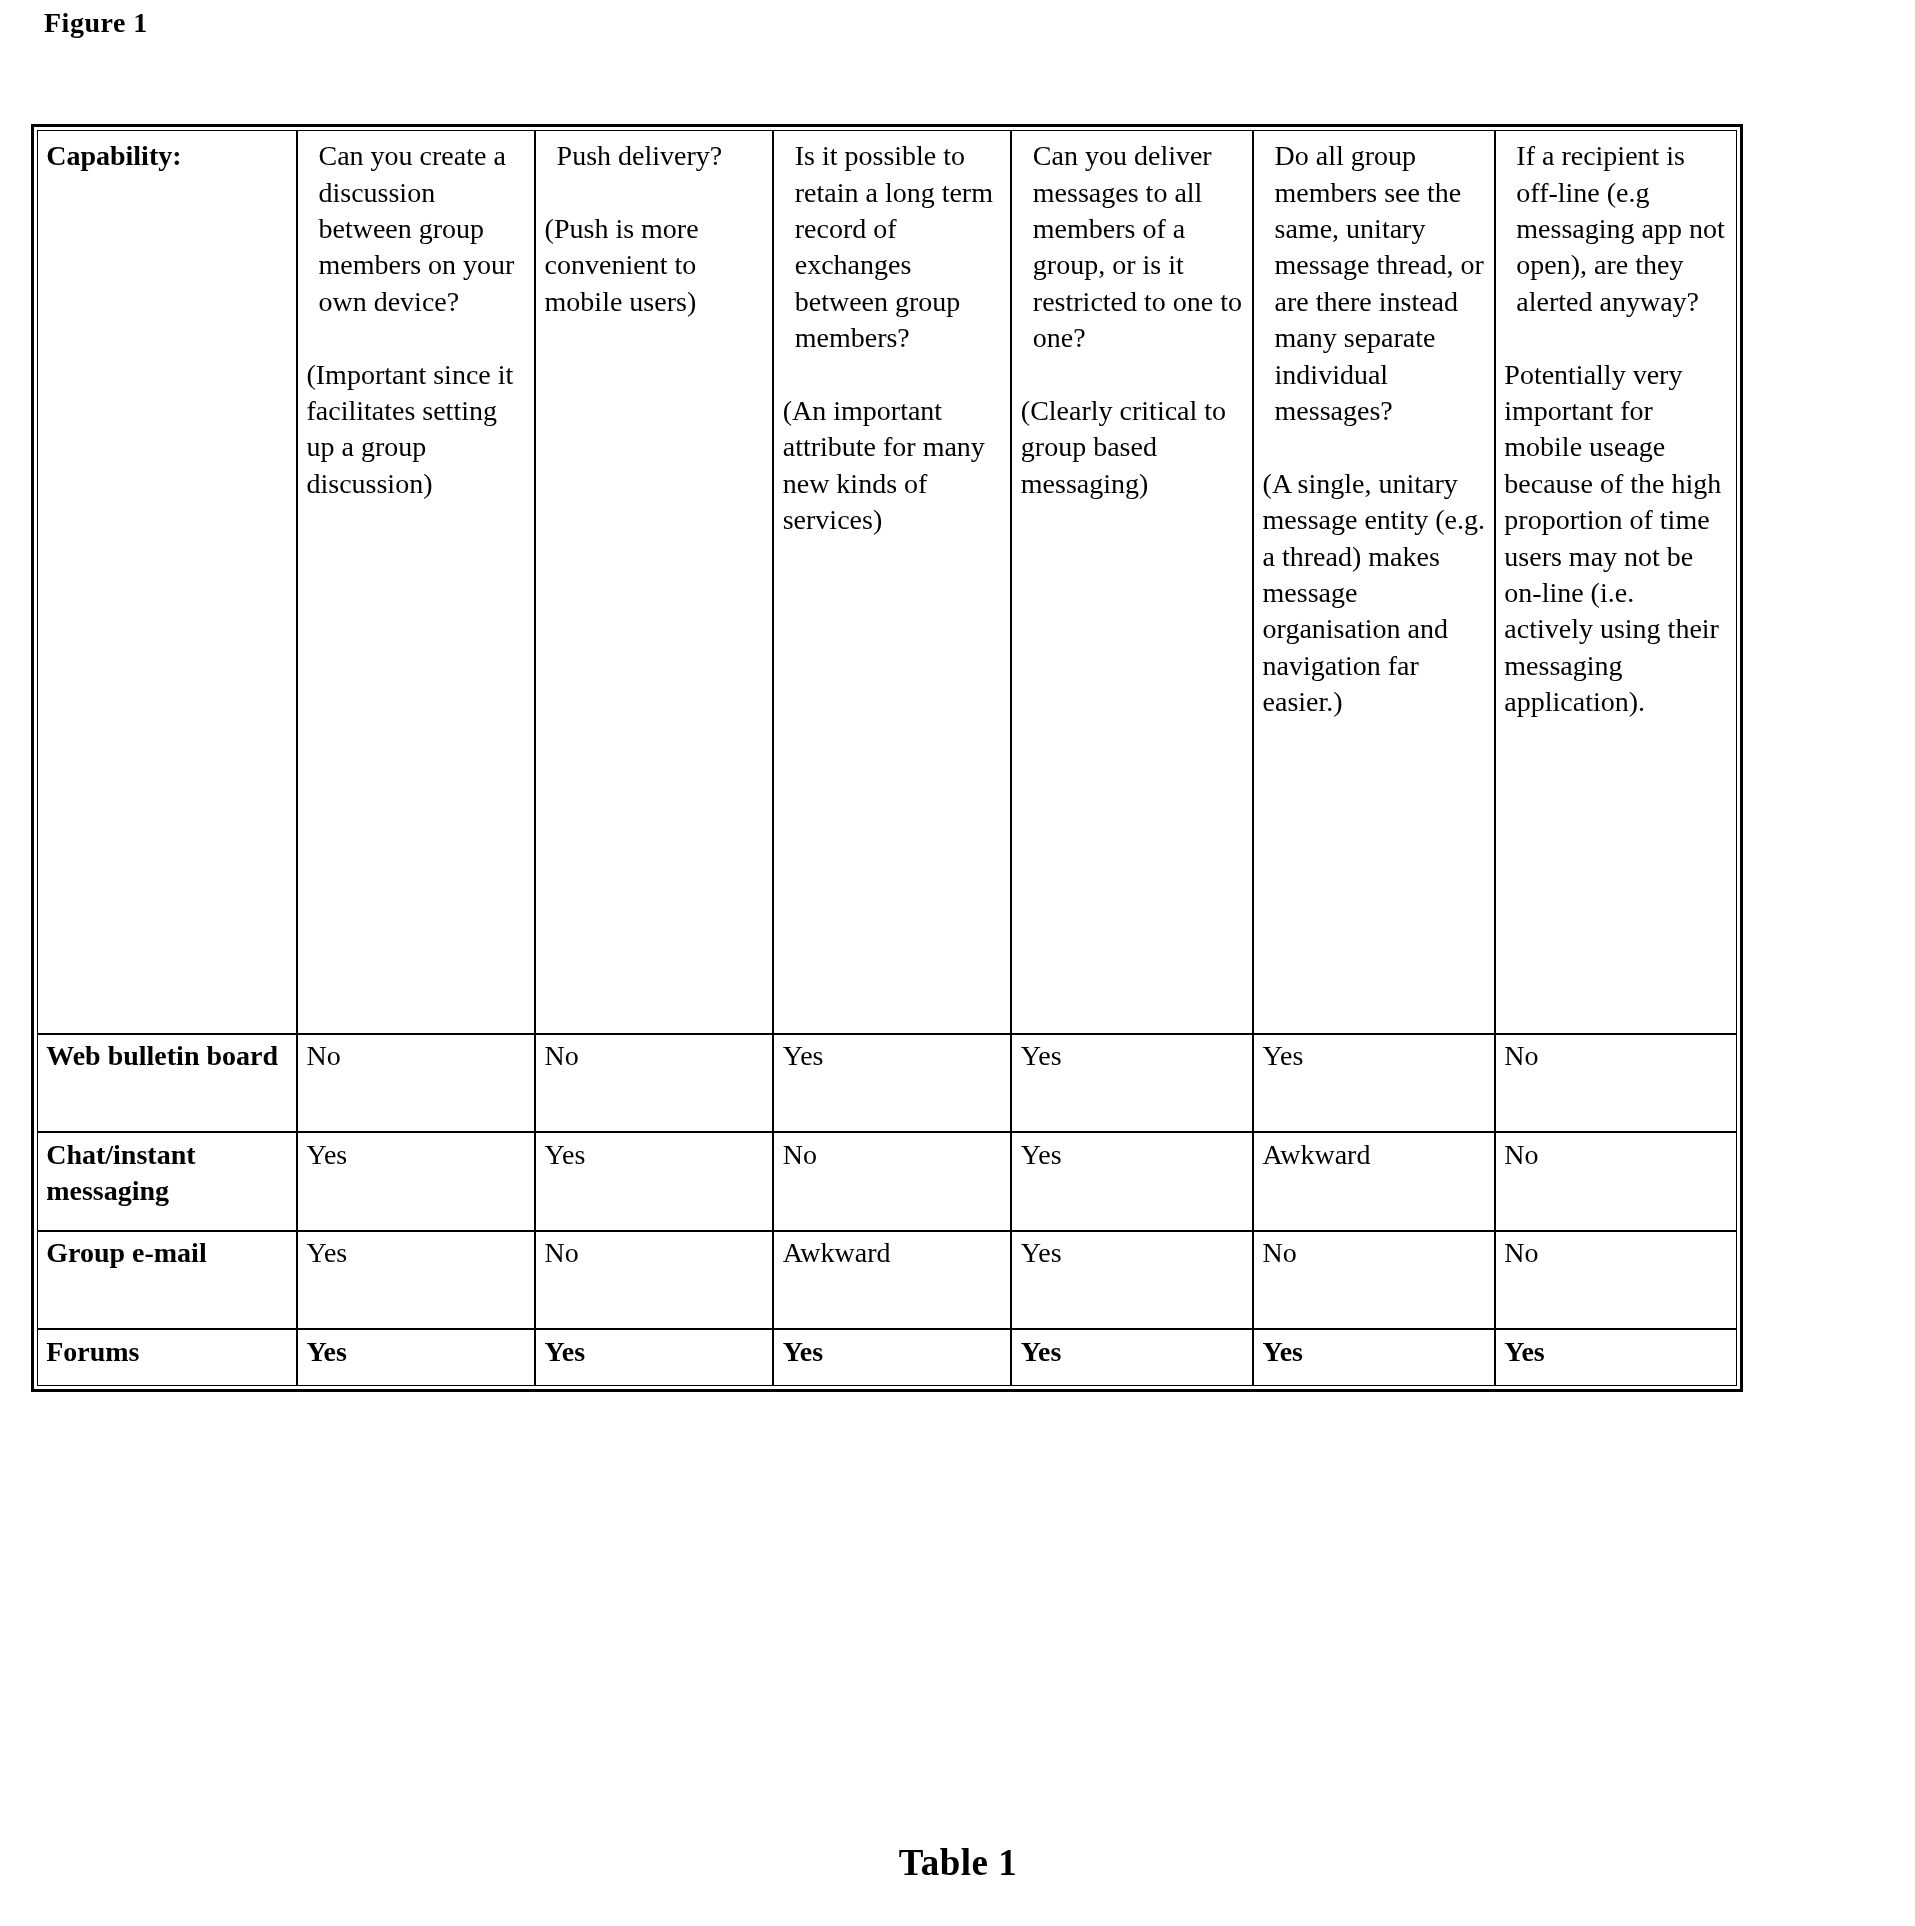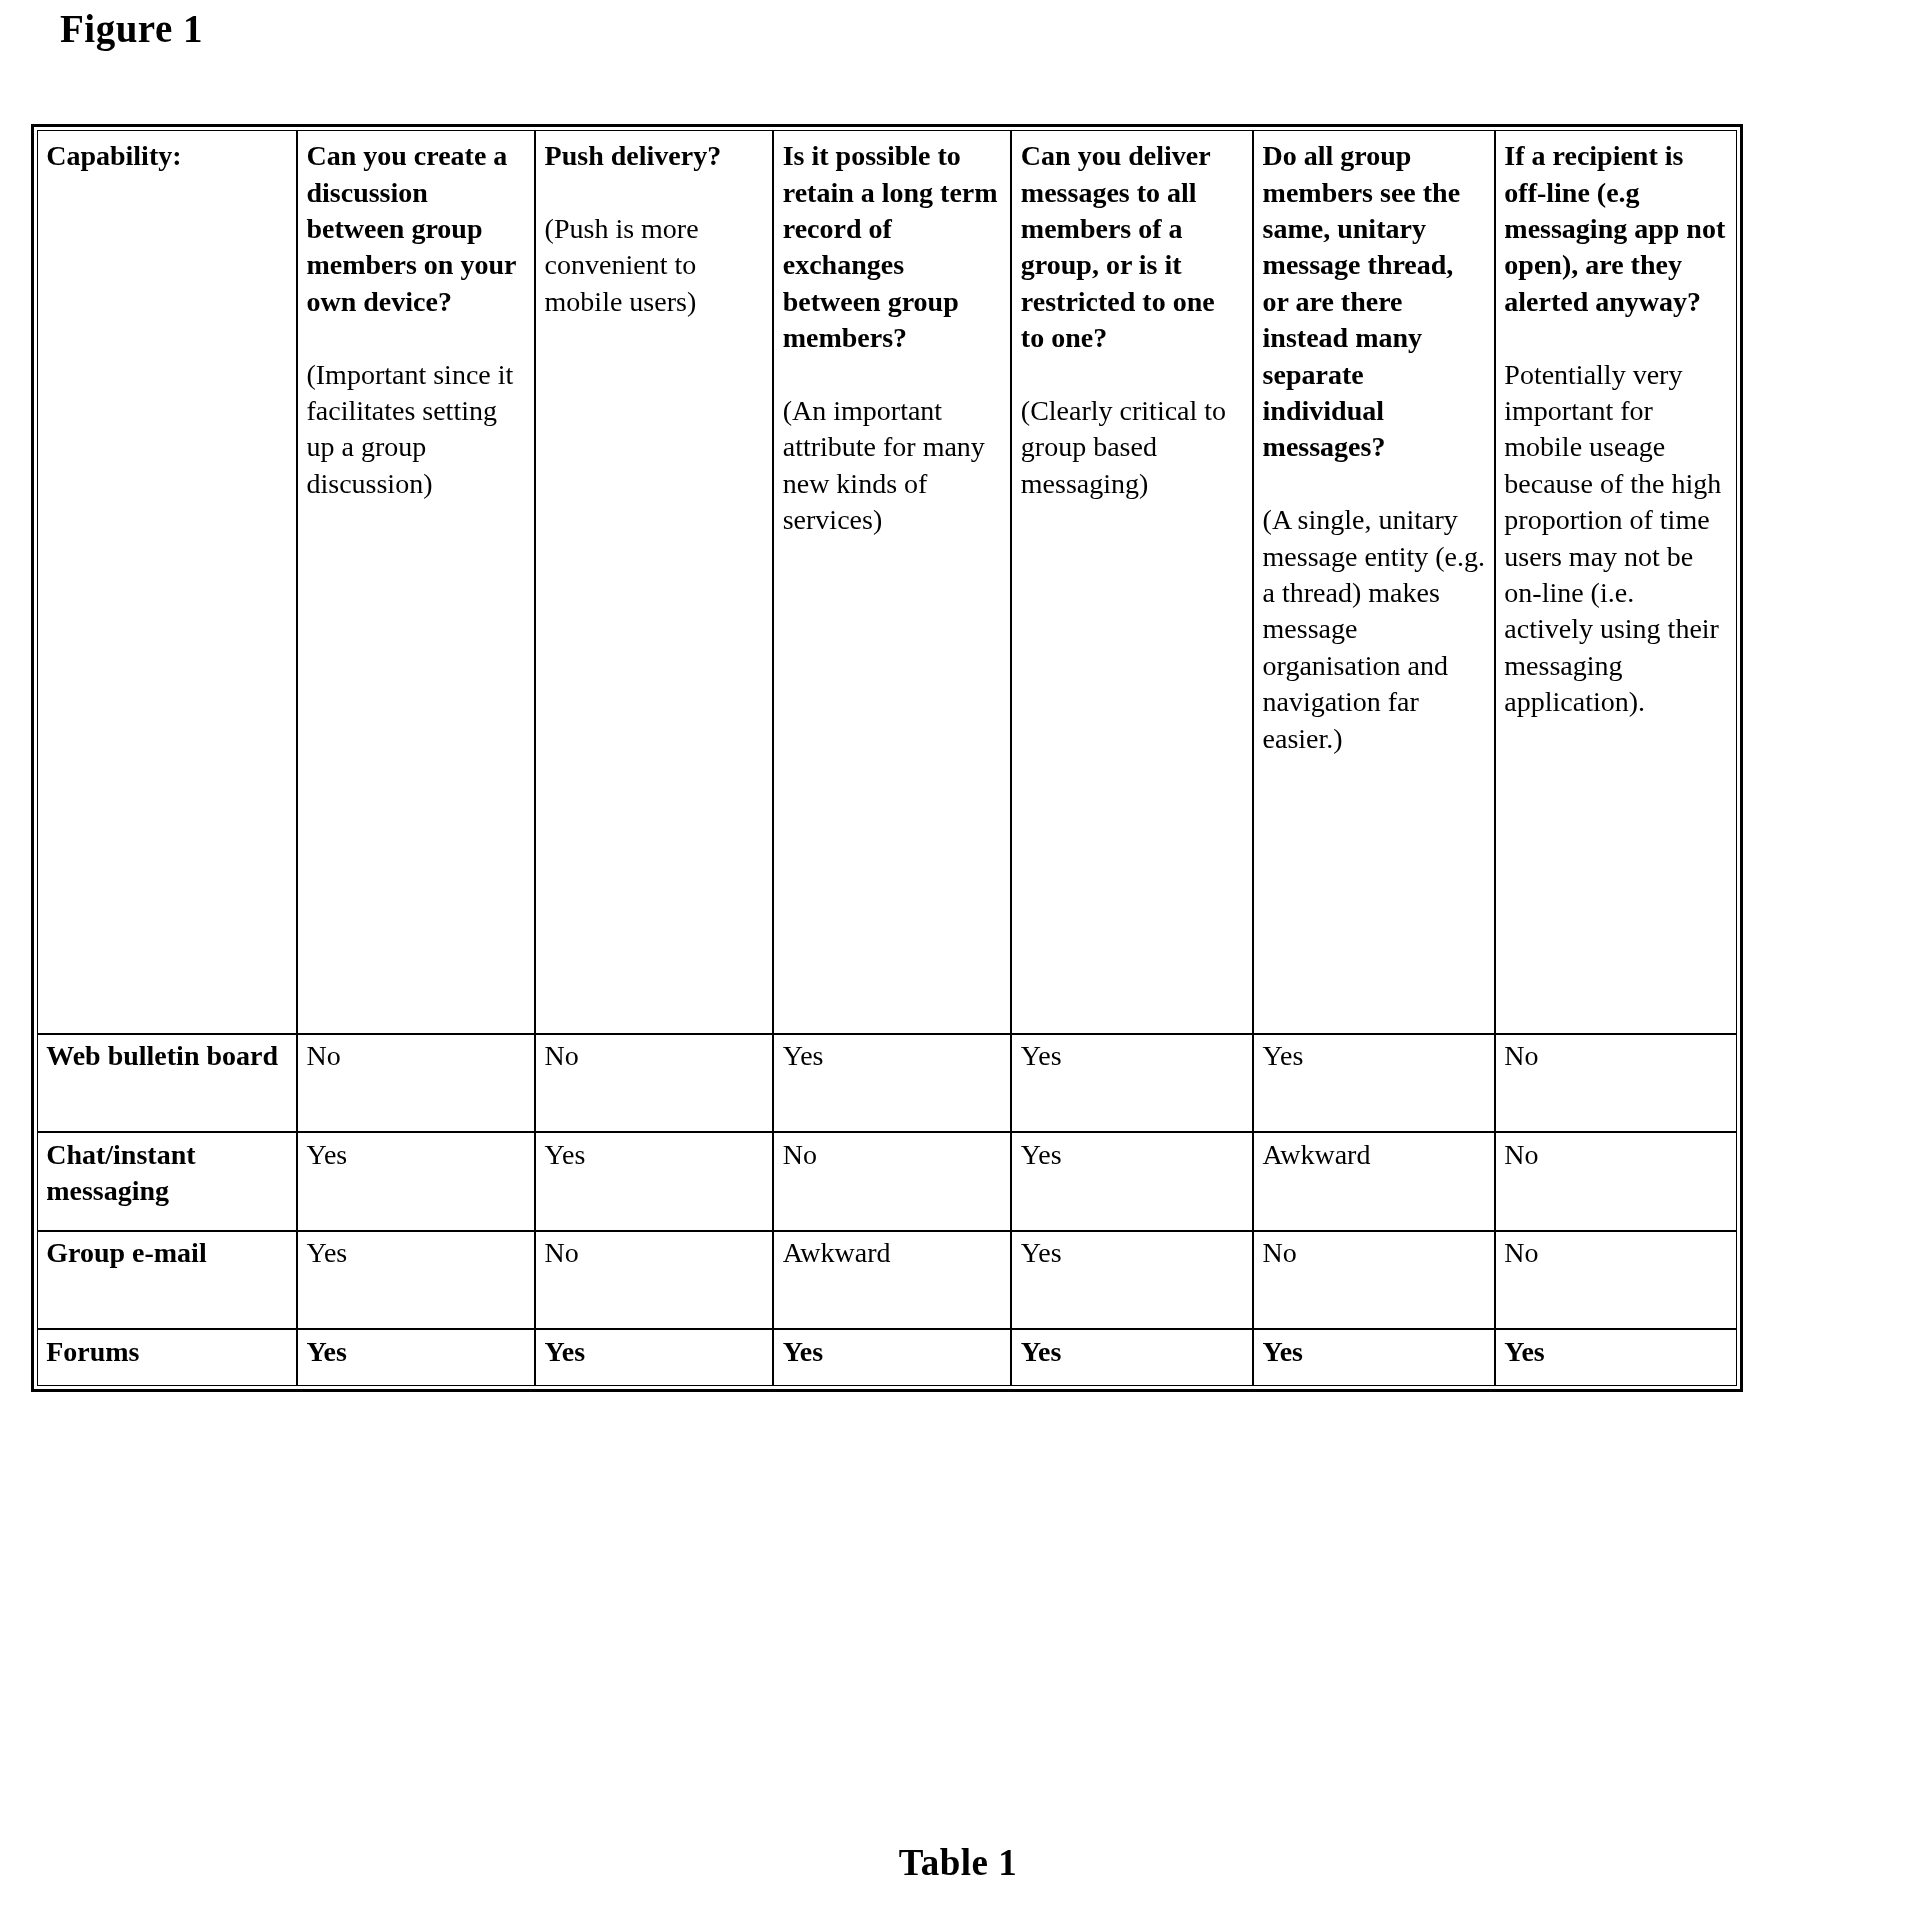--- a/index.html
+++ b/index.html
@@ -20,23 +20,23 @@
     position: absolute;
     left: 0;
     top: 0;
     width: 1916px;
     height: 1927px;
   }
 
   
   #figure-title {
     position: absolute;
-    left: 60px;
+    left: 44px;
     top: 7.5px;
-    font-size: 39px;
+    font-size: 28px;
     font-weight: bold;
     letter-spacing: 0.5px;
     line-height: 1.1;
   }
 
   
   #table-wrap {
     position: absolute;
     left: 31px;
     top: 124px;
@@ -77,22 +77,23 @@
   col.c4 { width: 201px; }
   col.c5 { width: 201px; }
   col.c6 { width: 201px; }
 
   
   tr.header-row td {
     height: 887px;
     padding-top: 7.5px;
   }
   .hdr-q {
-    font-weight: bold;
+    font-weight: normal;
     display: block;
+    margin-left: 12px;
   }
   .hdr-note {
     font-weight: normal;
     display: block;
     margin-top: 1.30em;
   }
   .corner-label {
     font-weight: bold;
   }
 

